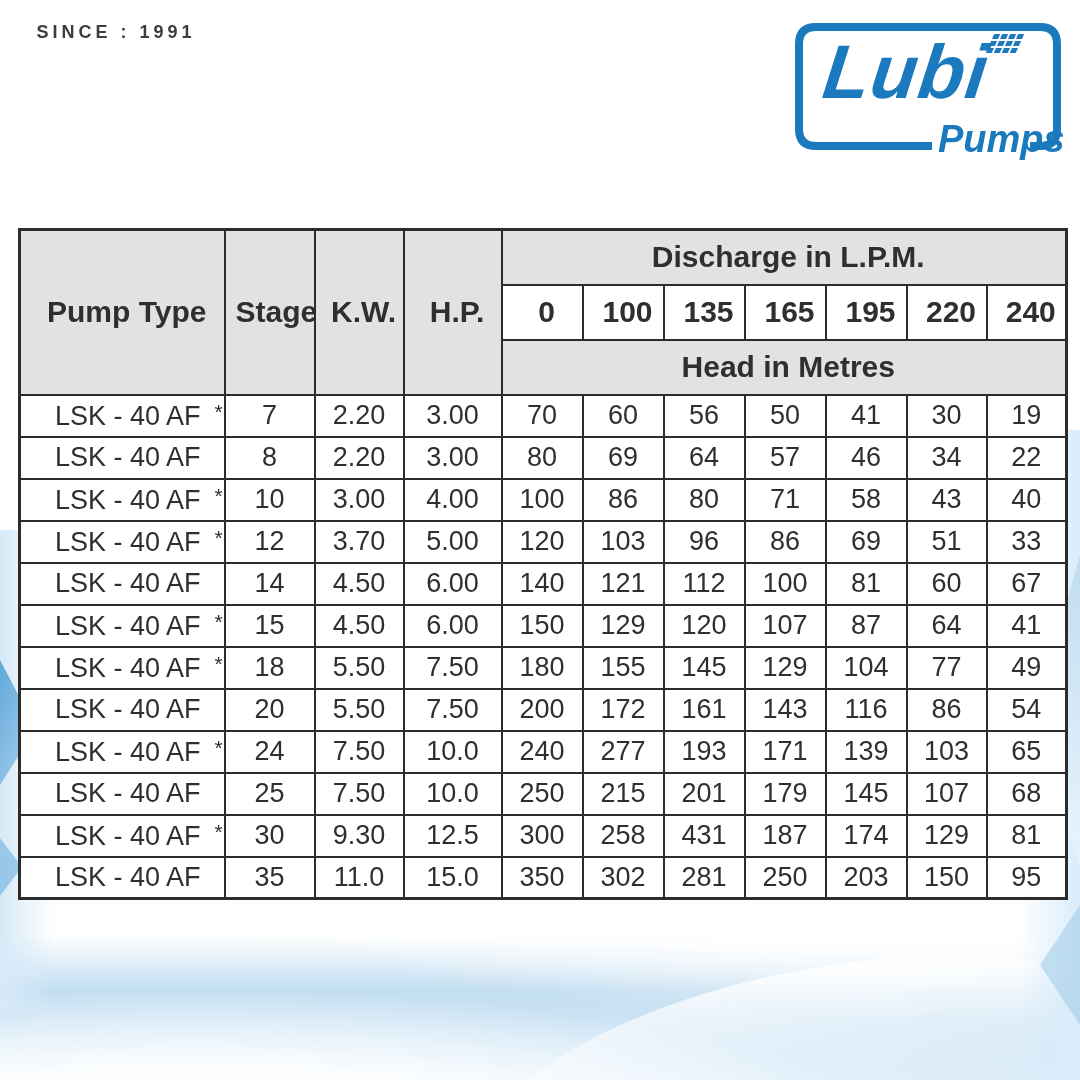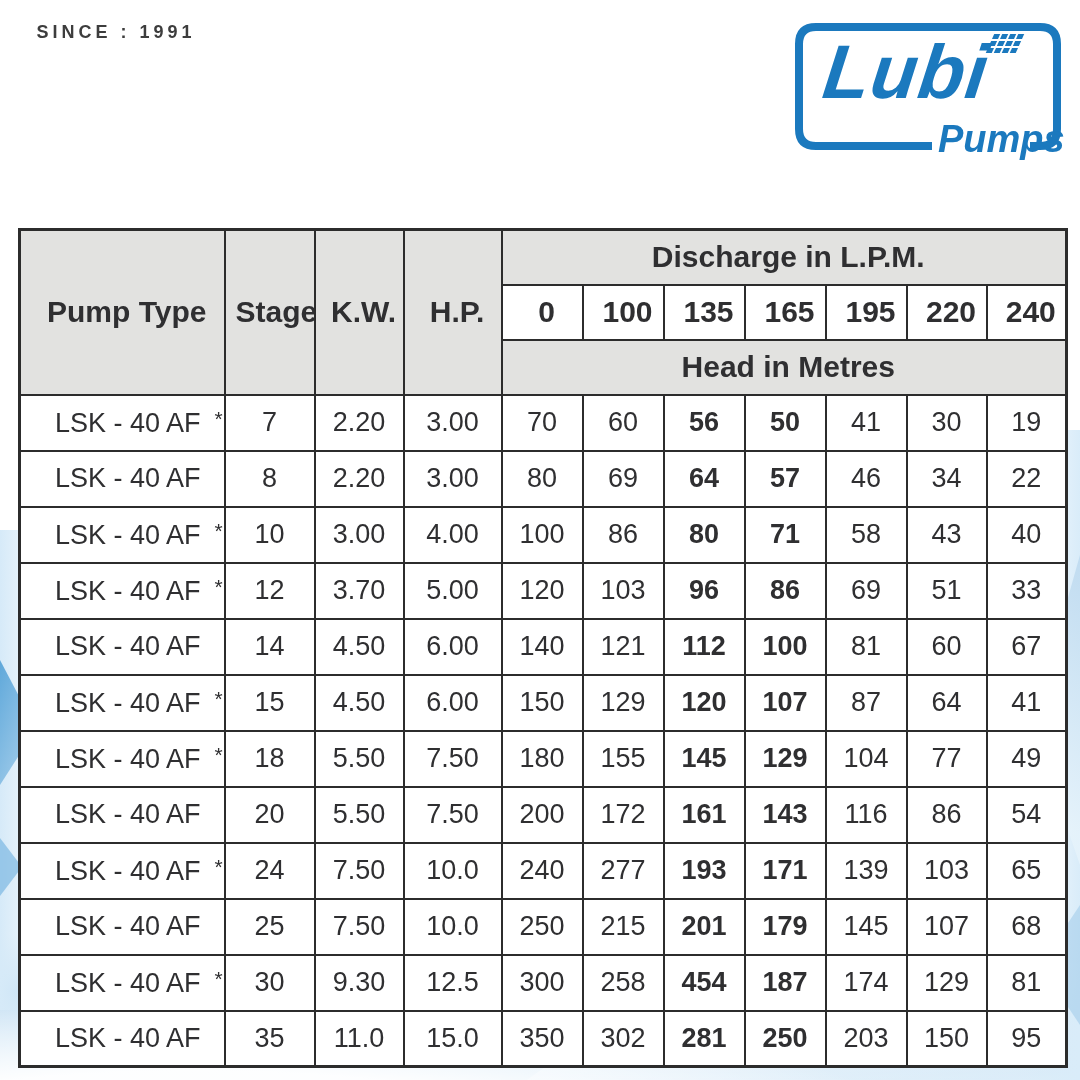--- a/index.html
+++ b/index.html
@@ -125,26 +125,26 @@
     background:#ffffff;
     border:3px solid var(--border_dark,#2c2c2c);
   }
   .spec-table th,.spec-table td{
     border:2px solid var(--border_dark,#2c2c2c);
     text-align:center;vertical-align:middle;
     color:var(--text_dark,#2f2f31);
     overflow:hidden;white-space:nowrap;
   }
   .spec-table thead tr{height:55px;}
-  .spec-table tbody tr{height:56px;}
+  .spec-table tbody tr{height:42px;}
   .spec-table th{font-weight:bold;font-size:30px;background:var(--header_gray,#e2e2e0);padding-left:10px;}
   .spec-table th.white{background:#ffffff;}
   .spec-table td{font-size:27px;font-weight:normal;}
   .spec-table td.pump-type{text-align:left;padding-left:34px;}
-  .spec-table td.bold{font-weight:bold;}
+  .spec-table td.bold{font-weight:normal;}
   .star{font-size:21px;vertical-align:6px;margin-left:14px;}
 </style>
 </head>
 <body>
 
 <div class="bg-bottom"></div>
 <div class="bg-bottom-wave"></div>
 <div class="bg-left"></div>
 <div class="bg-left-wedge1"></div>
 <div class="bg-left-wedge2"></div>
@@ -344,21 +344,21 @@
         <td>107</td>
         <td>68</td>
       </tr>
       <tr>
         <td class="pump-type">LSK - 40 AF<span class="star">*</span></td>
         <td>30</td>
         <td>9.30</td>
         <td>12.5</td>
         <td>300</td>
         <td>258</td>
-        <td class="bold">454</td>
+        <td class="bold">431</td>
         <td class="bold">187</td>
         <td>174</td>
         <td>129</td>
         <td>81</td>
       </tr>
       <tr>
         <td class="pump-type">LSK - 40 AF</td>
         <td>35</td>
         <td>11.0</td>
         <td>15.0</td>

